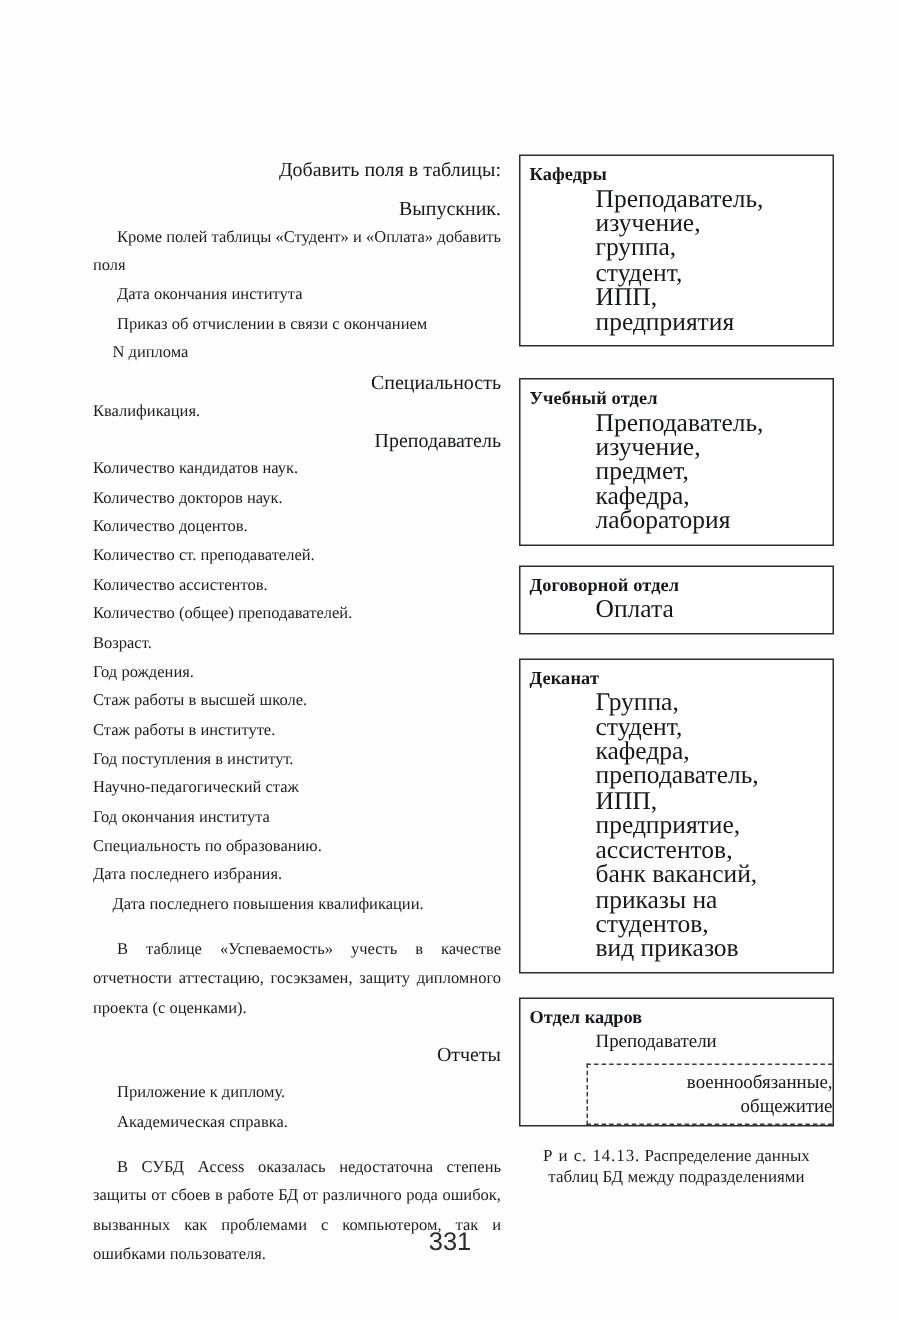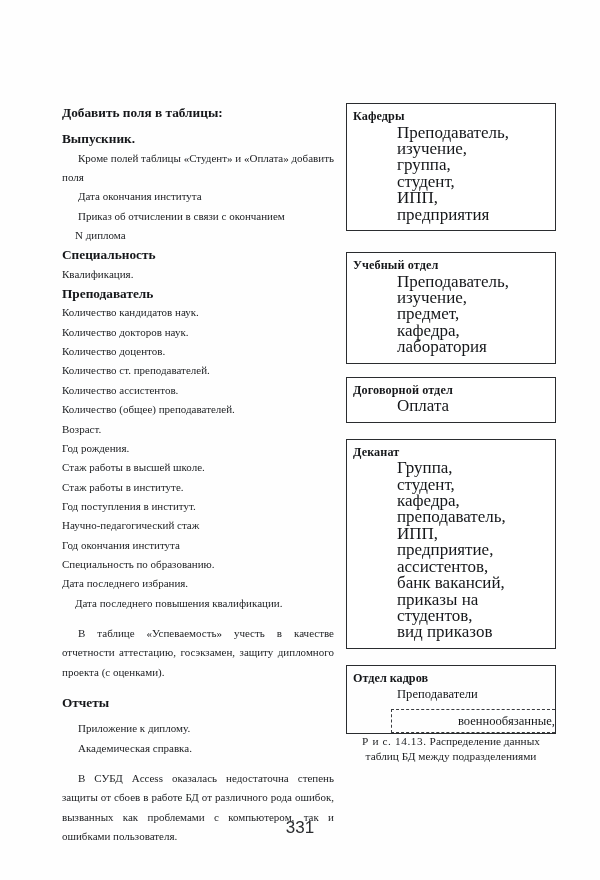--- a/index.html
+++ b/index.html
@@ -46,24 +46,25 @@
 
   .indent { text-indent: 16px; }
   .indent-sm { text-indent: 13px; }
 
   .bold {
     font-weight: bold;
     font-size: 13.2px;
   }
 
   .heading-line {
-    font-weight: bold;
+    font-weight: normal;
     font-size: 13.3px;
     line-height: 19.35px;
     margin: 0;
+    text-align: right;
   }
 
   .gap-sm { height: 7px; }
   .gap-md { height: 11px; }
 
   
   .right-col {
     position: absolute;
     left: 346px;
     top: 103px;
@@ -121,20 +122,21 @@
     border-bottom: 1.3px dashed #3a3c3f;
     border-right: none;
     font-size: 12.6px;
     line-height: 16.6px;
     padding: 3px 0 3px 6px;
     box-sizing: border-box;
     text-align: right;
   }
 
   .fig-caption {
+    margin-top: 13px;
     text-align: center;
     font-size: 11.3px;
     line-height: 14.4px;
     color: #1b1d20;
   }
   .fig-caption .figlbl { letter-spacing: 0.6px; }
 
   
   .page-number {
     position: absolute;
@@ -265,20 +267,21 @@
       </div>
     </div>
 
     <div class="spacer-16"></div>
 
     <div class="hr-box">
       <div class="hr-title">Отдел кадров</div>
       <div class="hr-main">Преподаватели</div>
       <div class="hr-sub">
         <div>военнообязанные,</div>
+        <div>общежитие</div>
       </div>
     </div>
 
     <div class="fig-caption">
       <span class="figlbl">Р и с. 14.13.</span>
       <span>Распределение данных таблиц БД между подразделениями</span>
     </div>
 
   </div>
 

